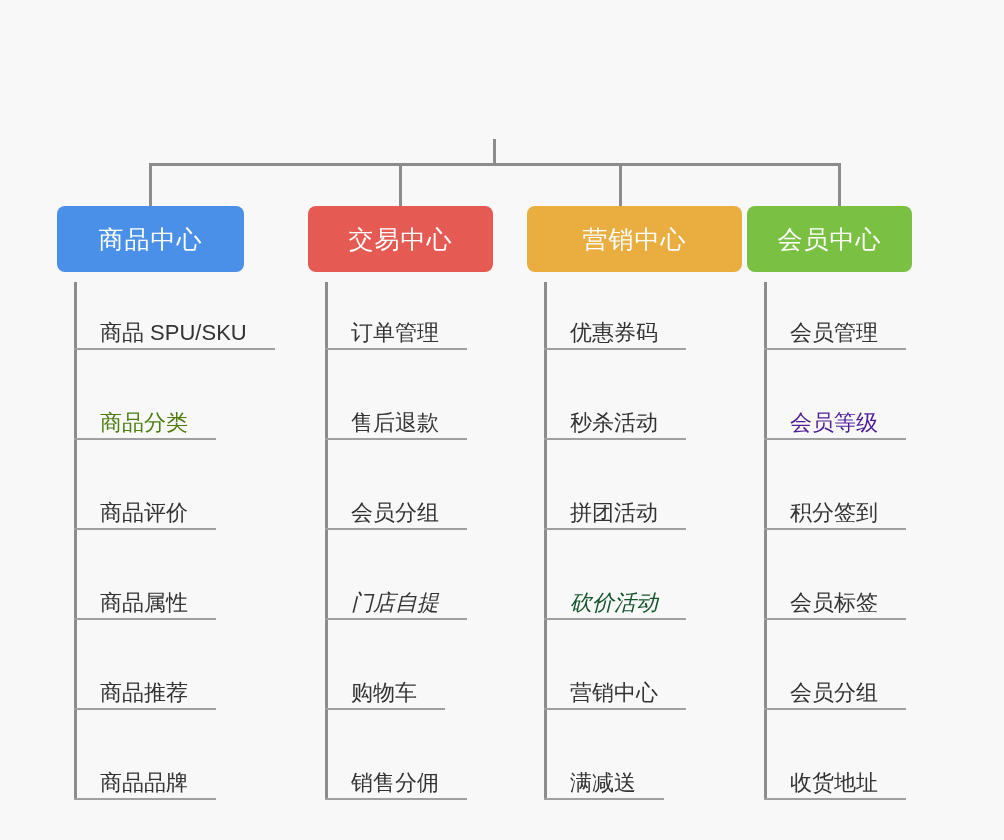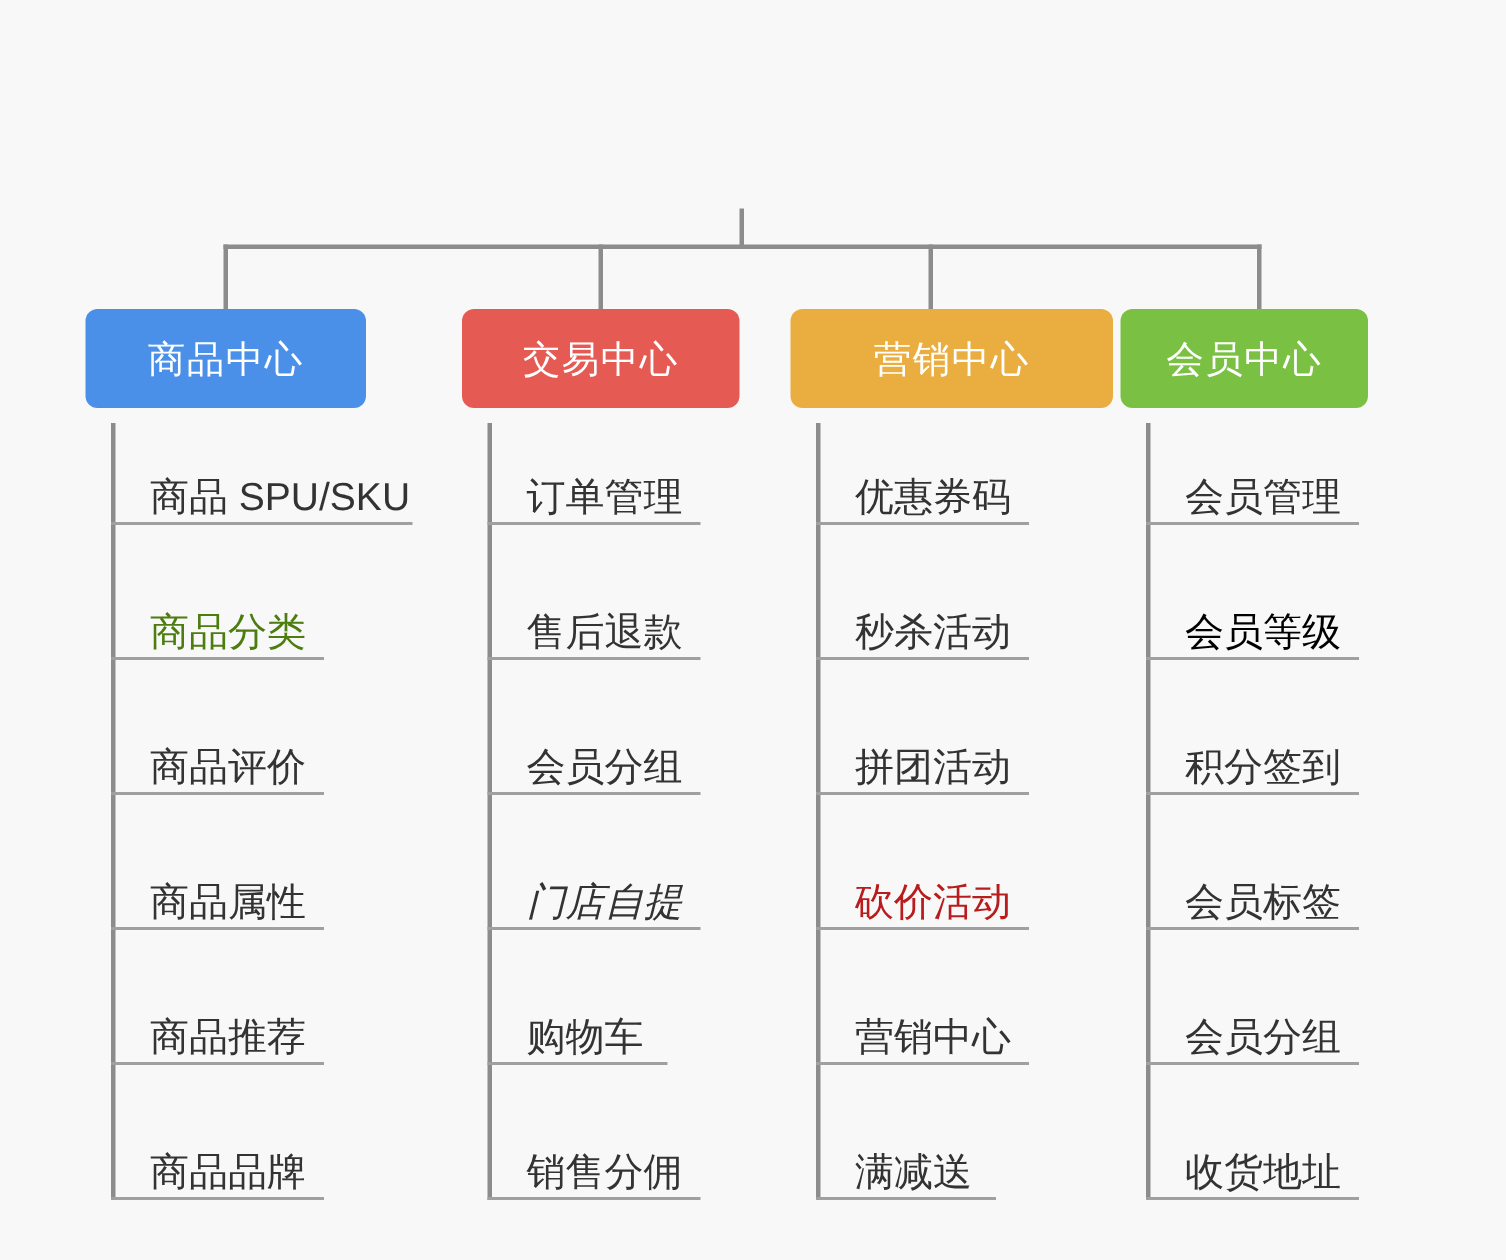--- a/index.html
+++ b/index.html
@@ -89,21 +89,21 @@
   .leaf-item {
     position: absolute;
     left: 0;
     height: 0;
     display: block;
   }
   .leaf-label {
     position: absolute;
     left: 26px;
     bottom: 6px;
-    font-size: 26px;
+    font-size: 22px;
     color: #333333;
     white-space: nowrap;
     line-height: 1;
   }
   .leaf-underline {
     position: absolute;
     left: 0;
     bottom: 0;
     height: 2px;
     background: #a0a0a0;
@@ -197,40 +197,40 @@
       </div>
       <div class="leaf-item" style="top: 158px;">
         <span class="leaf-label" style="color: rgb(51, 51, 51);">秒杀活动</span>
         <div class="leaf-underline" style="background: rgb(160, 160, 160); width: 142px;"></div>
       </div>
       <div class="leaf-item" style="top: 248px;">
         <span class="leaf-label" style="color: rgb(51, 51, 51);">拼团活动</span>
         <div class="leaf-underline" style="background: rgb(160, 160, 160); width: 142px;"></div>
       </div>
       <div class="leaf-item" style="top: 338px;">
-        <span class="leaf-label" style="color: #b91c1c;">砍价活动</span>
+        <span class="leaf-label" style="color: #14532d; font-style: italic;">砍价活动</span>
         <div class="leaf-underline" style="background: rgb(160, 160, 160); width: 142px;"></div>
       </div>
       <div class="leaf-item" style="top: 428px;">
         <span class="leaf-label" style="color: rgb(51, 51, 51);">营销中心</span>
         <div class="leaf-underline" style="background: rgb(160, 160, 160); width: 142px;"></div>
       </div>
       <div class="leaf-item" style="top: 518px;">
         <span class="leaf-label" style="color: rgb(51, 51, 51);">满减送</span>
         <div class="leaf-underline" style="background: rgb(160, 160, 160); width: 120px;"></div>
       </div>
     </div>
   <div class="leaf-col" style="left:764px;">
       <div class="leaf-spine" style="background: rgb(140, 140, 140); height: 518px;"></div>
       <div class="leaf-item" style="top: 68px;">
         <span class="leaf-label" style="color: rgb(51, 51, 51);">会员管理</span>
         <div class="leaf-underline" style="background: rgb(160, 160, 160); width: 142px;"></div>
       </div>
       <div class="leaf-item" style="top: 158px;">
-        <span class="leaf-label" style="color: #000000;">会员等级</span>
+        <span class="leaf-label" style="color: #4c1d95;">会员等级</span>
         <div class="leaf-underline" style="background: rgb(160, 160, 160); width: 142px;"></div>
       </div>
       <div class="leaf-item" style="top: 248px;">
         <span class="leaf-label" style="color: rgb(51, 51, 51);">积分签到</span>
         <div class="leaf-underline" style="background: rgb(160, 160, 160); width: 142px;"></div>
       </div>
       <div class="leaf-item" style="top: 338px;">
         <span class="leaf-label" style="color: rgb(51, 51, 51);">会员标签</span>
         <div class="leaf-underline" style="background: rgb(160, 160, 160); width: 142px;"></div>
       </div>

